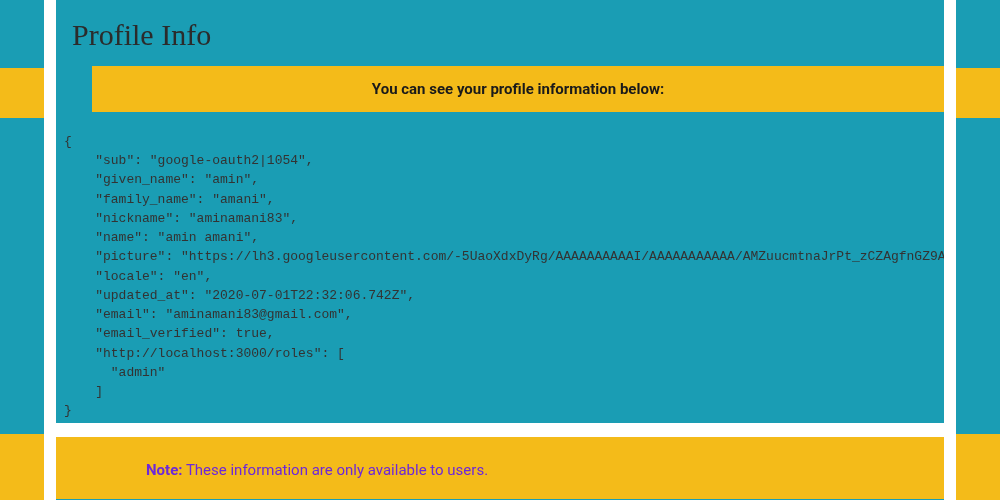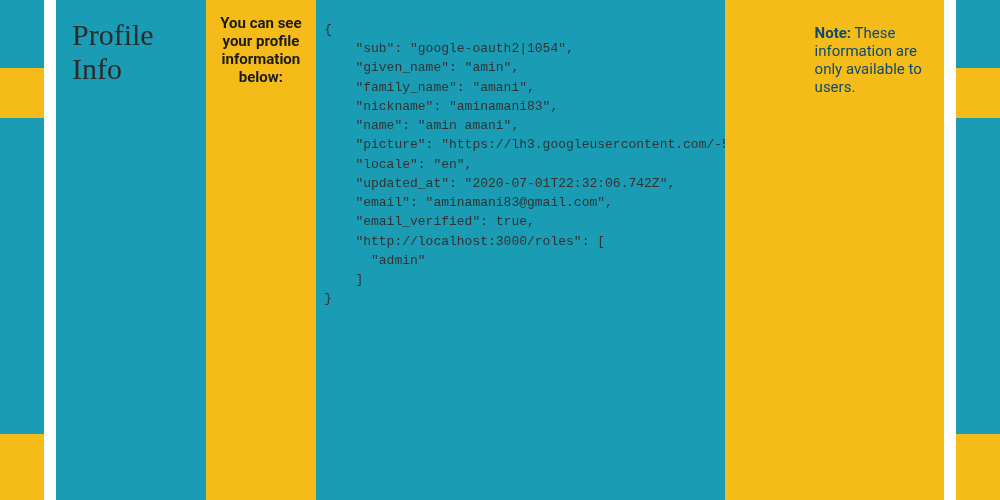--- a/index.html
+++ b/index.html
@@ -74,35 +74,35 @@
       background: #c4c4c4;
     }
     .json-block::-webkit-scrollbar-button:single-button {
       background: #e6e6e6;
       width: 12px;
       height: 12px;
       display: block;
     }
     .note-bar {
       background: #f4bb19;
-      padding: 24px 0 35px 90px;
+      padding: 24px 0 20px 90px;
       font-size: 15px;
-      color: #0c4a6e;
+      color: #6d28d9;
       font-weight: 400;
     }
     .note-bar strong {
       font-weight: 700;
     }
     .spacer-white {
       height: 14px;
       background: #fff;
     }
     .content-inner {
       display: flex;
-      flex-direction: row;
+      flex-direction: column;
       height: 100%;
     }
   </style>
 </head>
 <body>
 
 <div class="yellow-stripe stripe-1"></div>
 <div class="yellow-stripe stripe-2"></div>
 <div class="white-col col-left"></div>
 <div class="white-col col-right"></div>

